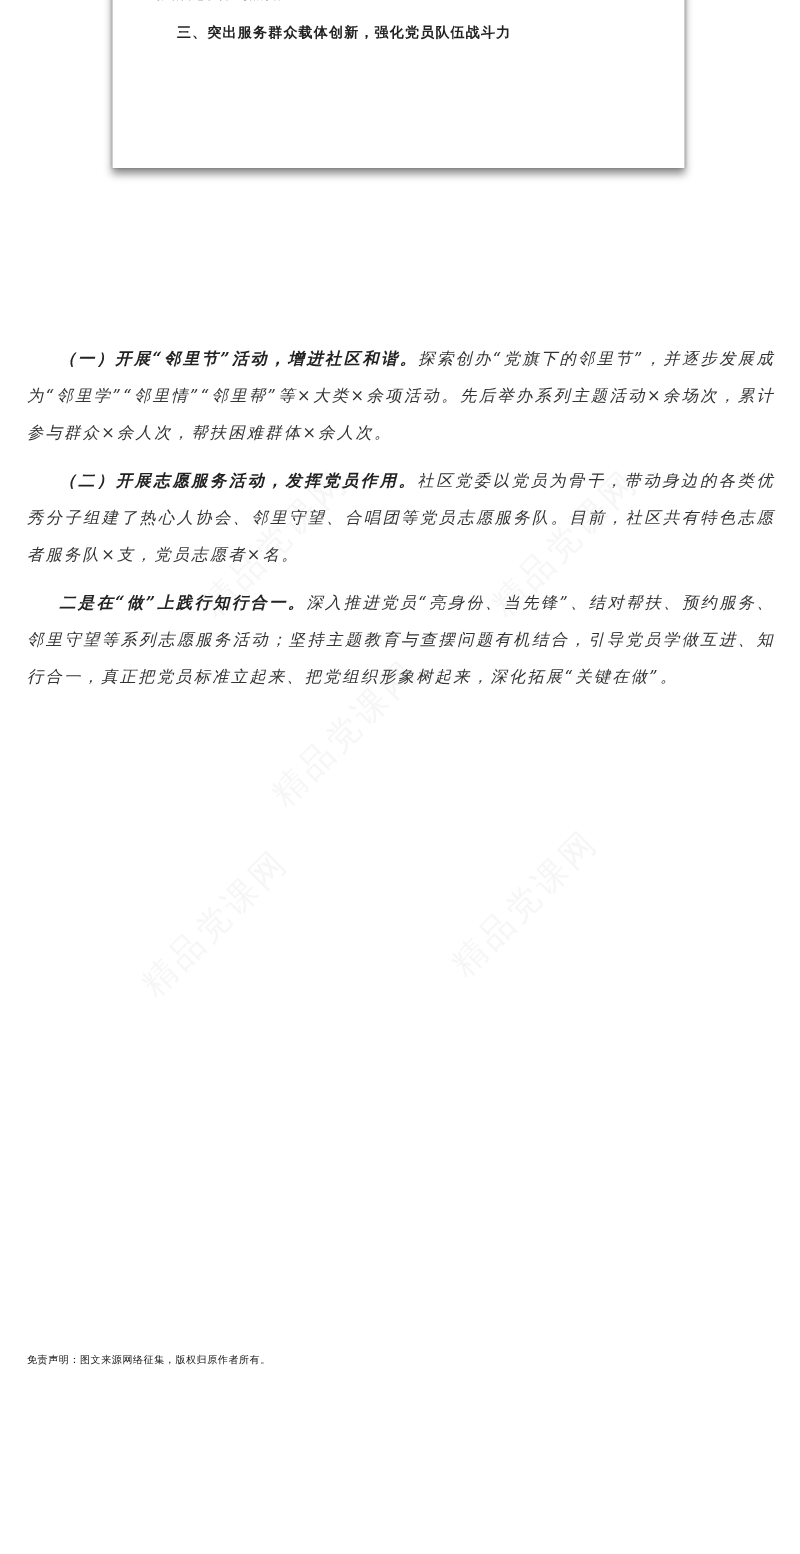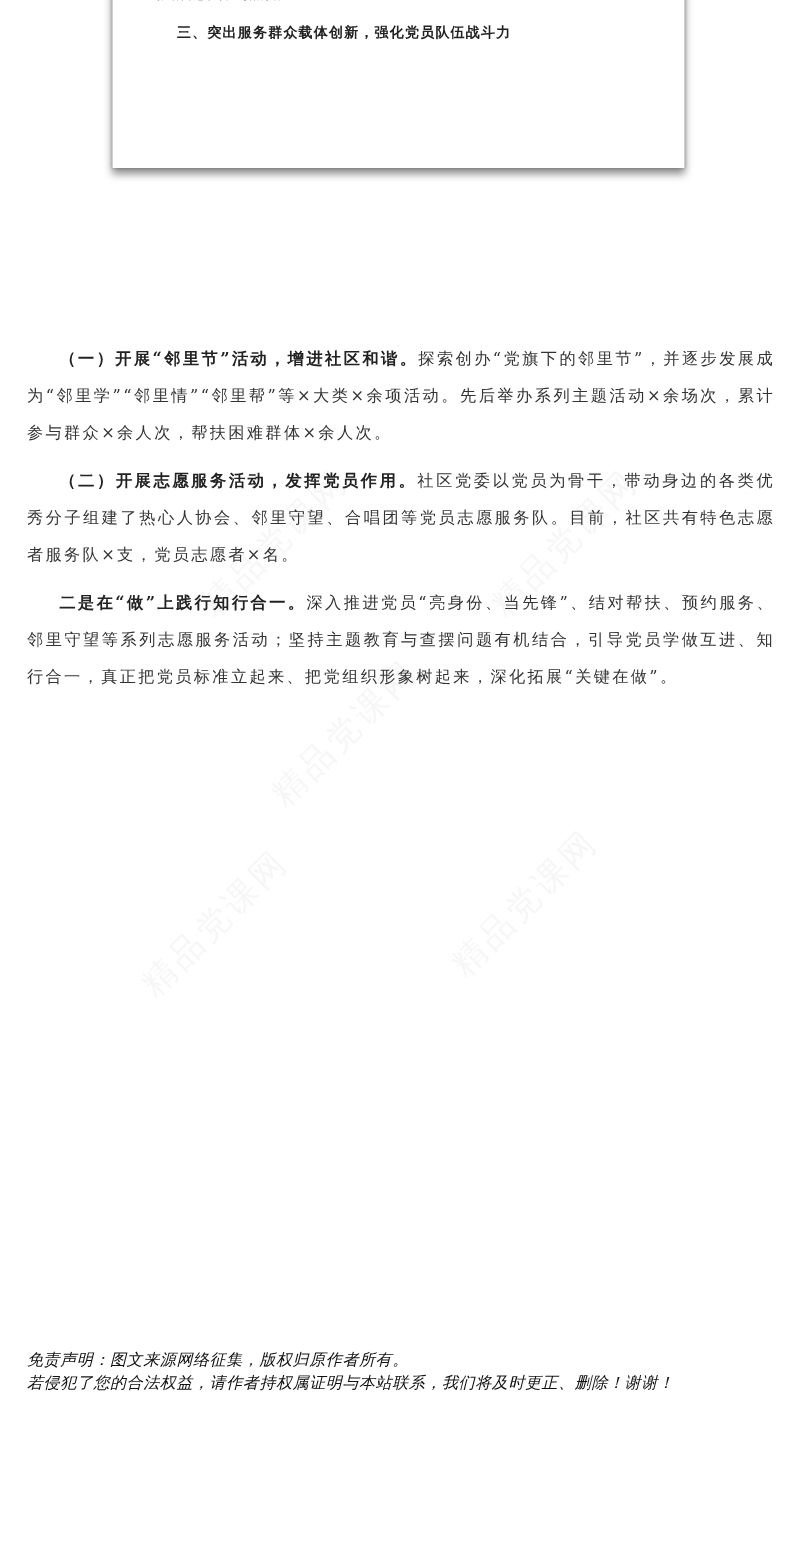--- a/index.html
+++ b/index.html
@@ -55,45 +55,45 @@
       width: 748px;
     }
     .para {
       margin: 0 0 11px 0;
       font-size: 16.2px;
       line-height: 37px;
       letter-spacing: 2.35px;
       text-indent: 2em;
       text-align: justify;
       color: #333;
+      font-style: italic;
     }
     .para .lead {
       font-weight: bold;
       color: #222;
     }
     .para.p1 { margin-bottom: 11px; }
     .para.p2 { margin-bottom: 11px; }
     .para.p3 { margin-bottom: 11px; }
     .para.p4 { margin-bottom: 11px; }
 
     .year-num {
       font-family: "Liberation Sans", sans-serif;
       letter-spacing: 0.5px;
     }
 
     
     .disclaimer {
       position: absolute;
       left: 27px;
       top: 1348px;
-      font-size: 16px;
+      font-size: 10px;
       line-height: 23px;
       color: #111;
       letter-spacing: 0.6px;
-      font-style: italic;
     }
     .disclaimer div { white-space: nowrap; }
 
     
     .watermark {
       position: absolute;
       font-size: 34px;
       color: rgba(150,150,150,0.09);
       transform: rotate(-45deg);
       white-space: nowrap;
@@ -123,14 +123,13 @@
   <p class="para p2">
     <span class="lead">（二）开展志愿服务活动，发挥党员作用。</span><span>社区党委以党员为骨干，带动身边的各类优秀分子组建了热心人协会、邻里守望、合唱团等党员志愿服务队。目前，社区共有特色志愿者服务队×支，党员志愿者×名。</span>
   </p>
   <p class="para">
     <span class="lead">二是在“做”上践行知行合一。</span><span>深入推进党员“亮身份、当先锋”、结对帮扶、预约服务、邻里守望等系列志愿服务活动；坚持主题教育与查摆问题有机结合，引导党员学做互进、知行合一，真正把党员标准立起来、把党组织形象树起来，深化拓展“关键在做”。</span>
   </p>
 </div>
 
 <div class="disclaimer">
   <div>免责声明：图文来源网络征集，版权归原作者所有。</div>
-  <div>若侵犯了您的合法权益，请作者持权属证明与本站联系，我们将及时更正、删除！谢谢！</div>
 </div>
 
 </body></html>

